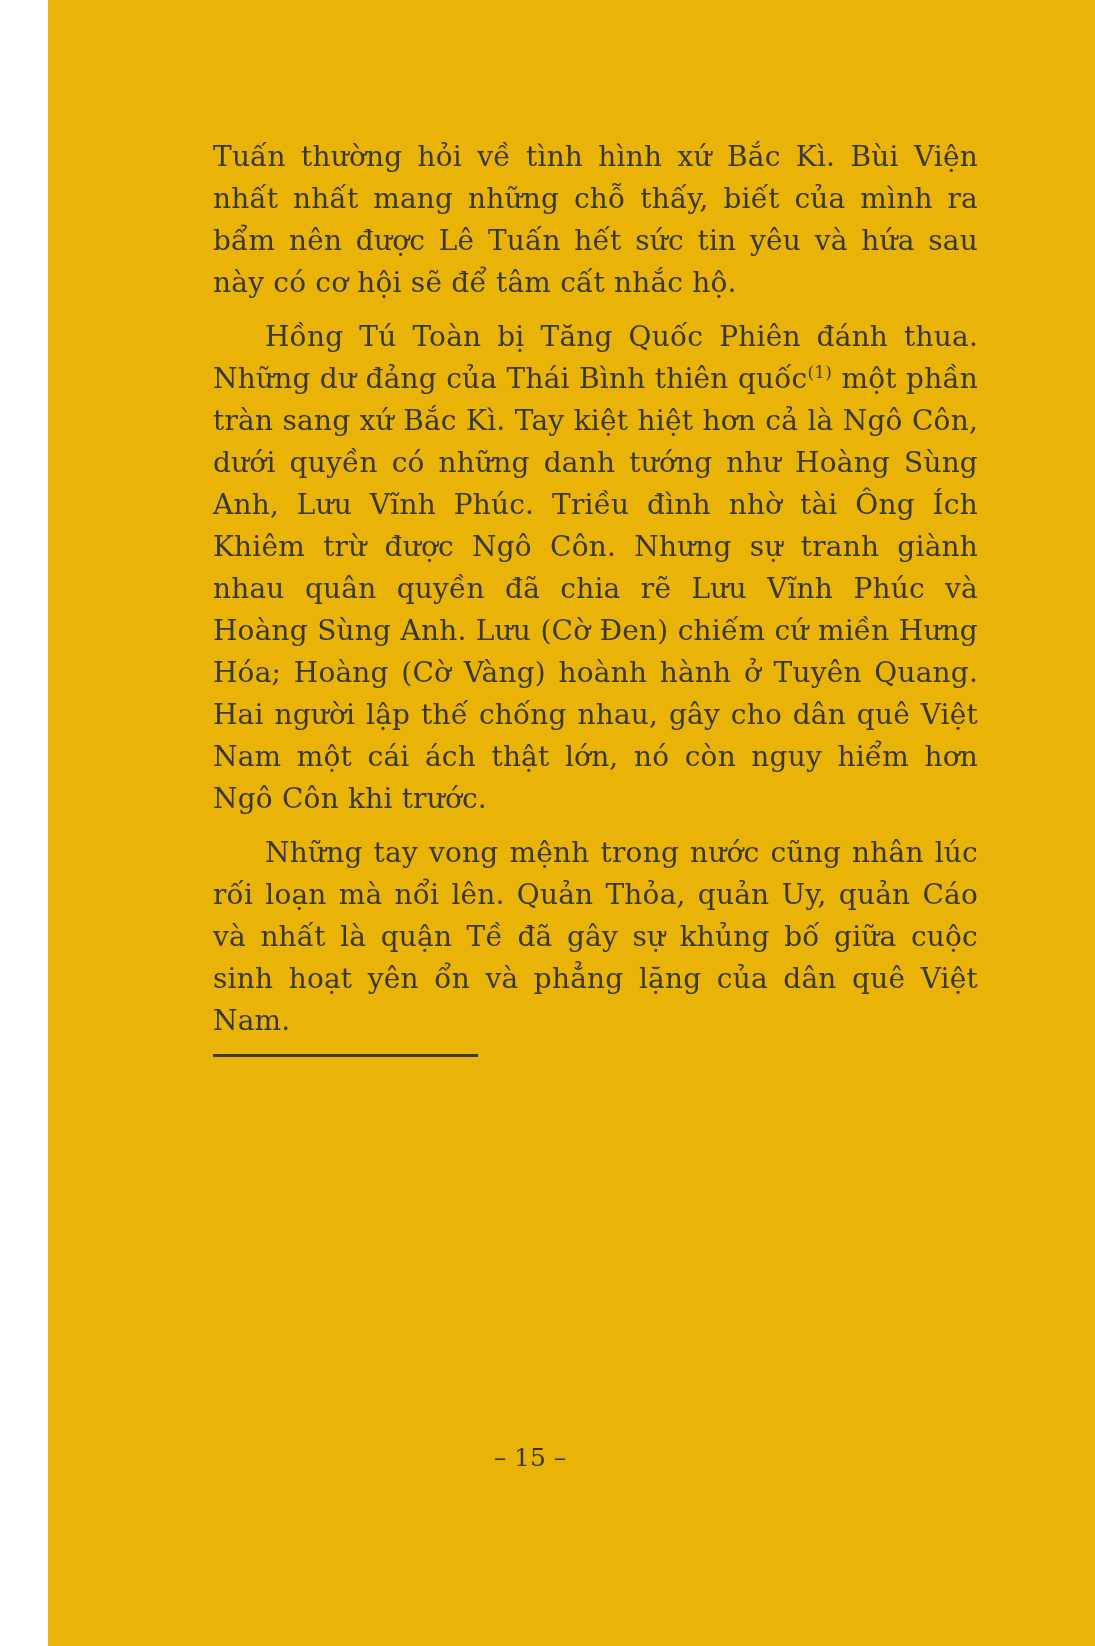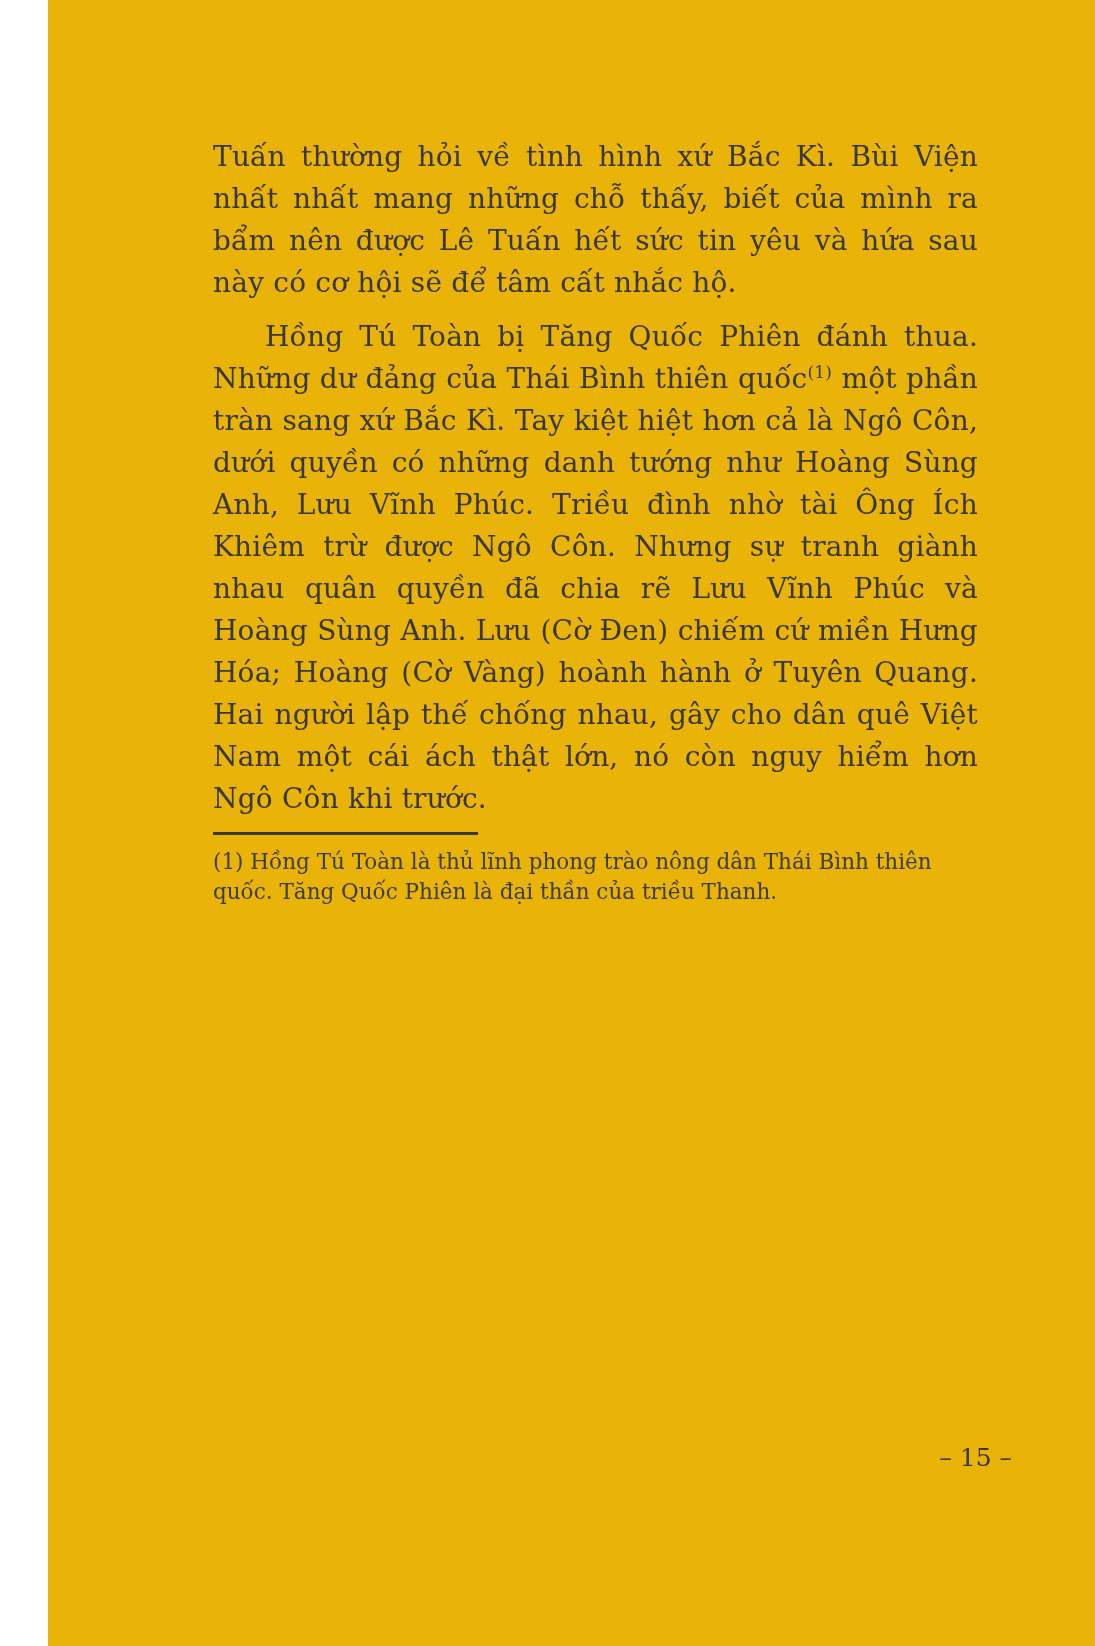--- a/index.html
+++ b/index.html
@@ -52,34 +52,34 @@
     font-size: 21.5px;
     line-height: 30px;
     text-align: left;
     color: #3d3d3d;
   }
   .page-number {
     position: absolute;
     top: 1443px;
     left: 0;
     width: 964px;
-    text-align: right;
+    text-align: center;
     font-size: 25px;
     color: #383838;
   }
 </style>
 </head>
 <body>
 
 <div class="page">
 
   <main class="text-block" id="paragraphs">
       <p class="body-para"><span>Tuấn thường hỏi về tình hình xứ Bắc Kì. Bùi Viện nhất nhất mang những chỗ thấy, biết của mình ra bẩm nên được Lê Tuấn hết sức tin yêu và hứa sau này có cơ hội sẽ để tâm cất nhắc hộ.</span></p>
       <p class="body-para indent"><span>Hồng Tú Toàn bị Tăng Quốc Phiên đánh thua. Những dư đảng của Thái Bình thiên quốc</span><sup>(1)</sup><span> một phần tràn sang xứ Bắc Kì. Tay kiệt hiệt hơn cả là Ngô Côn, dưới quyền có những danh tướng như Hoàng Sùng Anh, Lưu Vĩnh Phúc. Triều đình nhờ tài Ông Ích Khiêm trừ được Ngô Côn. Nhưng sự tranh giành nhau quân quyền đã chia rẽ Lưu Vĩnh Phúc và Hoàng Sùng Anh. Lưu (Cờ Đen) chiếm cứ miền Hưng Hóa; Hoàng (Cờ Vàng) hoành hành ở Tuyên Quang. Hai người lập thế chống nhau, gây cho dân quê Việt Nam một cái ách thật lớn, nó còn nguy hiểm hơn Ngô Côn khi trước.</span></p>
+      <p class="body-para indent"><span>Những tay vong mệnh trong nước cũng nhân lúc rối loạn mà nổi lên. Quản Thỏa, quản Uy, quản Cáo và nhất là quận Tề đã gây sự khủng bố giữa cuộc sinh hoạt yên ổn và phẳng lặng của dân quê Việt Nam.</span></p>
       <div class="footnote-area">
         <div class="footnote-rule"></div>
-        <p class="footnote">(1) Hồng Tú Toàn là thủ lĩnh phong trào nông dân Thái Bình thiên quốc. Tăng Quốc Phiên là đại thần của triều Thanh.</p>
       </div>
     </main>
 
   <div class="page-number">– 15 –</div>
 
 </div>
 
 </body></html>

